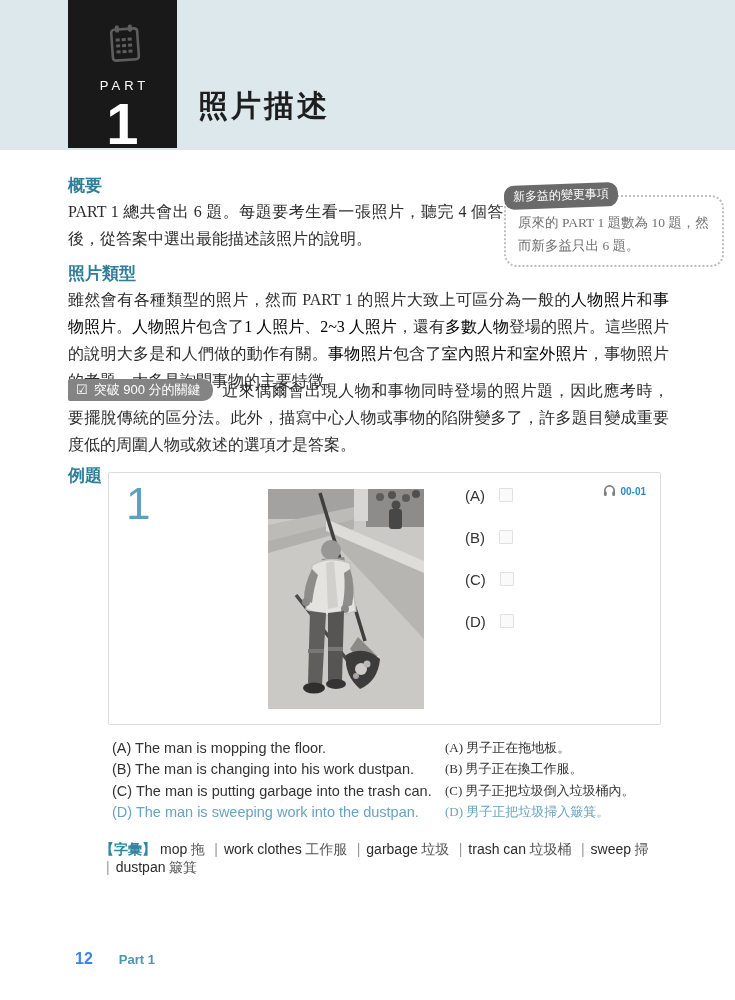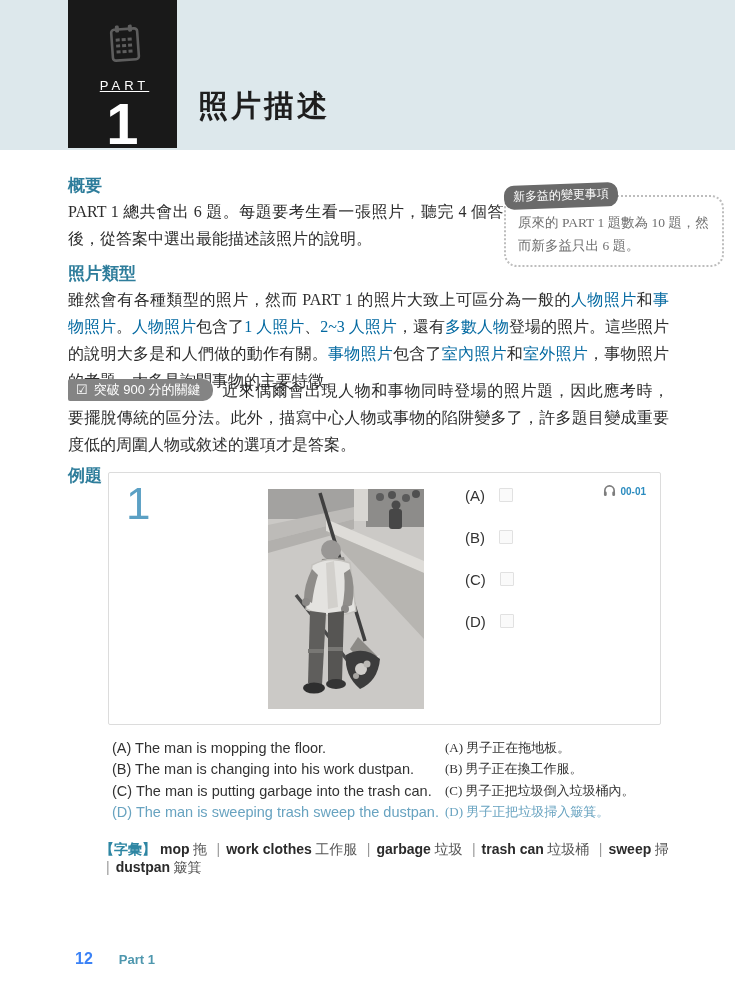--- a/index.html
+++ b/index.html
@@ -3,28 +3,28 @@
 <meta charset="utf-8">
 <style>
   html,body{margin:0;padding:0;}
   body{width:735px;height:1000px;background:#ffffff;font-family:"Liberation Serif",serif;color:#2f2f2f;position:relative;overflow:hidden;}
   .page{position:absolute;inset:0;width:735px;height:1000px;background:#fff;}
 
   
   .header-band{position:absolute;left:0;top:0;width:735px;height:150px;background:#dde8ec;}
   .part-box{position:absolute;left:68px;top:0;width:109px;height:148px;background:#191919;display:flex;flex-direction:column;align-items:center;}
   .cal-icon{margin-top:22px;}
-  .part-label{color:#ffffff;font-family:"Liberation Sans",sans-serif;font-size:13px;letter-spacing:4px;margin-top:8px;margin-left:4px;text-decoration:underline;}
+  .part-label{color:#ffffff;font-family:"Liberation Sans",sans-serif;font-size:13px;letter-spacing:4px;margin-top:8px;margin-left:4px;}
   .part-number{color:#ffffff;font-family:"Liberation Sans",sans-serif;font-size:58px;font-weight:700;line-height:1;margin-top:2px;}
   .page-title{position:absolute;left:198px;top:86px;font-family:"Liberation Sans",sans-serif;font-size:30px;font-weight:700;color:#1e1e1e;letter-spacing:3px;}
 
   
   .sec-heading{position:absolute;font-size:17px;font-weight:700;color:#2e7d9b;}
   .body-text{position:absolute;font-size:16px;line-height:27px;text-align:justify;color:#2c2c2c;}
-  .kw{color:#0369a1;}
+  .kw{color:#000000;}
 
   
   .note{position:absolute;left:504px;top:184px;width:220px;}
   .note-title{position:absolute;left:0;top:0;z-index:2;background:#6a6a6a;color:#ffffff;font-family:"Liberation Sans",sans-serif;font-size:12px;padding:3px 9px 4px;border-radius:10px;transform:rotate(-2deg);white-space:nowrap;}
   .note-body{margin-top:11px;border:2px dotted #bdbdbd;border-radius:13px;padding:14px 10px 8px 12px;font-size:13.5px;line-height:23px;color:#6f6f6f;background:#fff;}
 
   
   .kp-badge{display:inline-block;background:#848484;color:#ffffff;font-family:"Liberation Sans",sans-serif;font-size:13px;line-height:19px;padding:1px 12px 2px 8px;border-radius:2px 10px 10px 2px;margin-right:9px;vertical-align:2px;white-space:nowrap;}
   .kp-badge .chk{margin-right:6px;}
 
@@ -40,21 +40,21 @@
   
   .answers{position:absolute;left:100px;top:737px;width:570px;font-family:"Liberation Sans",sans-serif;font-size:14.5px;color:#333;}
   .answer-row{display:flex;height:21.5px;align-items:center;}
   .answer-en{width:333px;margin-left:12px;}
   .answer-zh{font-family:"Liberation Serif",serif;font-size:13px;}
   .answer-row.correct{color:#68a3c0;}
 
   
   .vocab{position:absolute;left:100px;top:841px;width:570px;font-size:14px;color:#555;}
   .vocab-label{color:#2e86a3;font-weight:700;margin-right:4px;}
-  .vocab-en{font-family:"Liberation Sans",sans-serif;font-weight:700;color:#2b2b2b;}
+  .vocab-en{font-family:"Liberation Sans",sans-serif;font-weight:400;color:#2b2b2b;}
   .vocab-sep{color:#999;margin:0 6px;font-family:"Liberation Sans",sans-serif;}
 
   
   .footer{position:absolute;left:75px;top:950px;display:flex;align-items:baseline;gap:26px;}
   .footer-page{font-family:"Liberation Sans",sans-serif;font-size:16px;font-weight:700;color:#3b82f6;}
   .footer-part{font-family:"Liberation Sans",sans-serif;font-size:13px;font-weight:700;color:#4e97ae;}
 </style>
 </head>
 <body>
 
@@ -185,21 +185,21 @@
       </div>
       <div class="answer-row">
         <span class="answer-en">(B) The man is changing into his work dustpan.</span>
         <span class="answer-zh">(B) 男子正在換工作服。</span>
       </div>
       <div class="answer-row">
         <span class="answer-en">(C) The man is putting garbage into the trash can.</span>
         <span class="answer-zh">(C) 男子正把垃圾倒入垃圾桶內。</span>
       </div>
       <div class="answer-row correct">
-        <span class="answer-en">(D) The man is sweeping trash sweep the dustpan.</span>
+        <span class="answer-en">(D) The man is sweeping work into the dustpan.</span>
         <span class="answer-zh">(D) 男子正把垃圾掃入簸箕。</span>
       </div>
     </div>
 
   <div class="vocab" id="vocab">
     <span class="vocab-label">【字彙】</span><span id="vocab-items"><span class="vocab-en">mop</span><span> 拖 </span><span class="vocab-sep">|</span><span class="vocab-en">work clothes</span><span> 工作服 </span><span class="vocab-sep">|</span><span class="vocab-en">garbage</span><span> 垃圾 </span><span class="vocab-sep">|</span><span class="vocab-en">trash can</span><span> 垃圾桶 </span><span class="vocab-sep">|</span><span class="vocab-en">sweep</span><span> 掃 </span><span class="vocab-sep">|</span><span class="vocab-en">dustpan</span><span> 簸箕 </span></span>
   </div>
 
   <div class="footer">
     <span class="footer-page">12</span>

